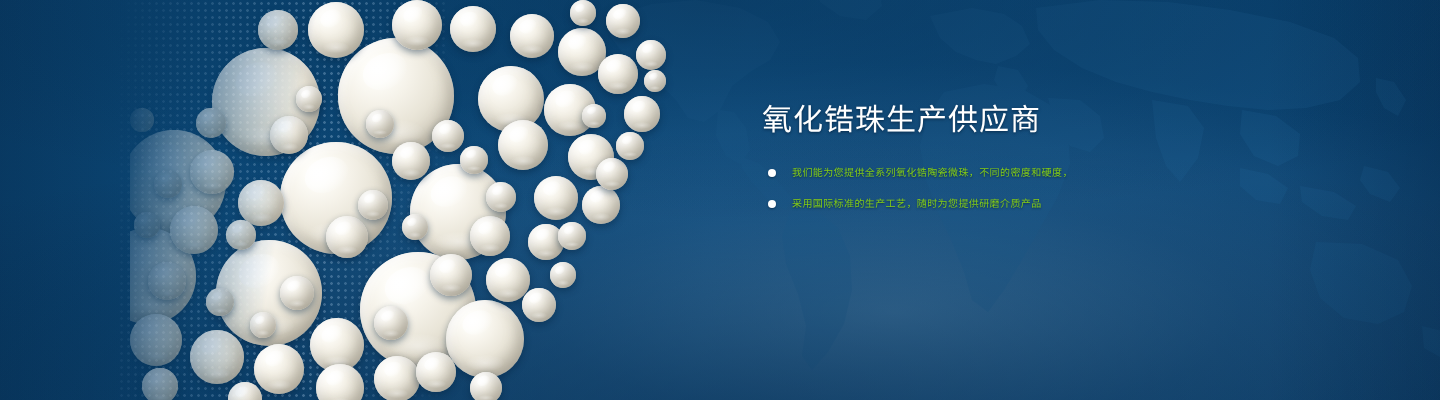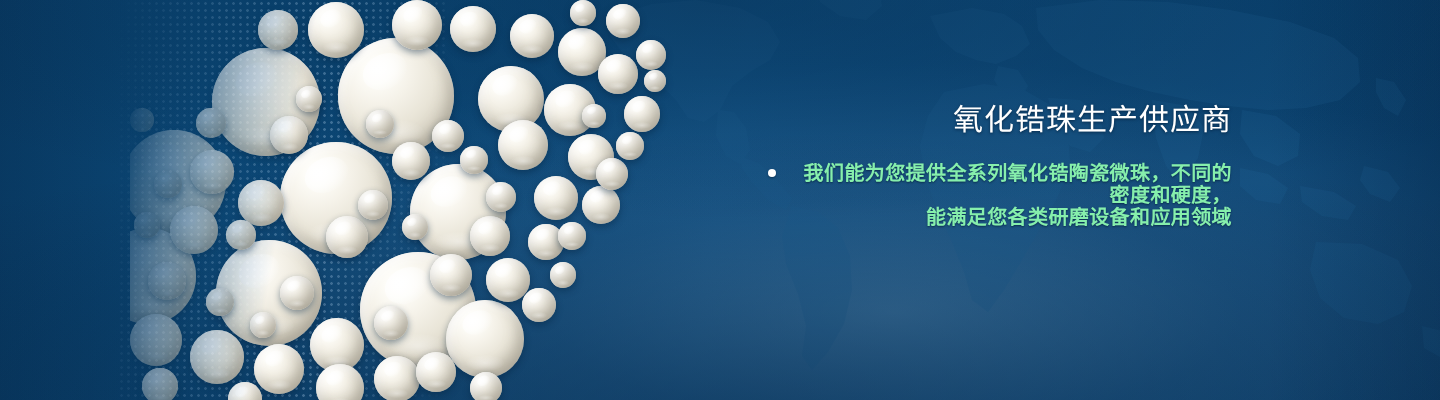--- a/index.html
+++ b/index.html
@@ -9,21 +9,20 @@
     background: #0a4472;
   }
 
   .banner {
     position: relative;
     width: 1440px;
     height: 400px;
     overflow: hidden;
     background: #0a4472;
     font-family: "Liberation Sans", "DejaVu Sans", sans-serif;
-    text-align: right;
     -webkit-font-smoothing: antialiased;
   }
 
   
 
   .bg-base {
     position: absolute;
     inset: 0;
     background:
       radial-gradient(110% 130% at 62% 78%,
@@ -162,26 +161,25 @@
   .bullets {
     list-style: none;
     margin: 0;
     padding: 0;
   }
 
   .bullet {
     position: relative;
     padding-left: 30px;
     margin-bottom: 9px;
-    font-size: 20px;
+    font-size: 10px;
     line-height: 22px;
-    color: #86efac;
+    color: #84cc16;
     letter-spacing: 0.4px;
     text-shadow: 0 1px 2px rgba(3,30,56,0.70);
-    font-weight: bold;
   }
   .bullet:last-child { margin-bottom: 0; }
 
   .bullet-dot {
     position: absolute;
     left: 6px;
     top: 7px;
     width: 8px;
     height: 8px;
     border-radius: 50%;
@@ -322,21 +320,24 @@
 
   <div class="content">
 
     <h1 class="headline">氧化锆珠生产供应商</h1>
 
     <ul class="bullets">
 
       <li class="bullet">
         <span class="bullet-dot"></span>
         <span class="bullet-line">我们能为您提供全系列氧化锆陶瓷微珠，不同的密度和硬度，</span>
-        <span class="bullet-line">能满足您各类研磨设备和应用领域</span>
       </li>
 
 
+      <li class="bullet">
+        <span class="bullet-dot"></span>
+        <span class="bullet-line">采用国际标准的生产工艺，随时为您提供研磨介质产品</span>
+      </li>
 
     </ul>
   </div>
 
 </div>
 
 </body></html>

